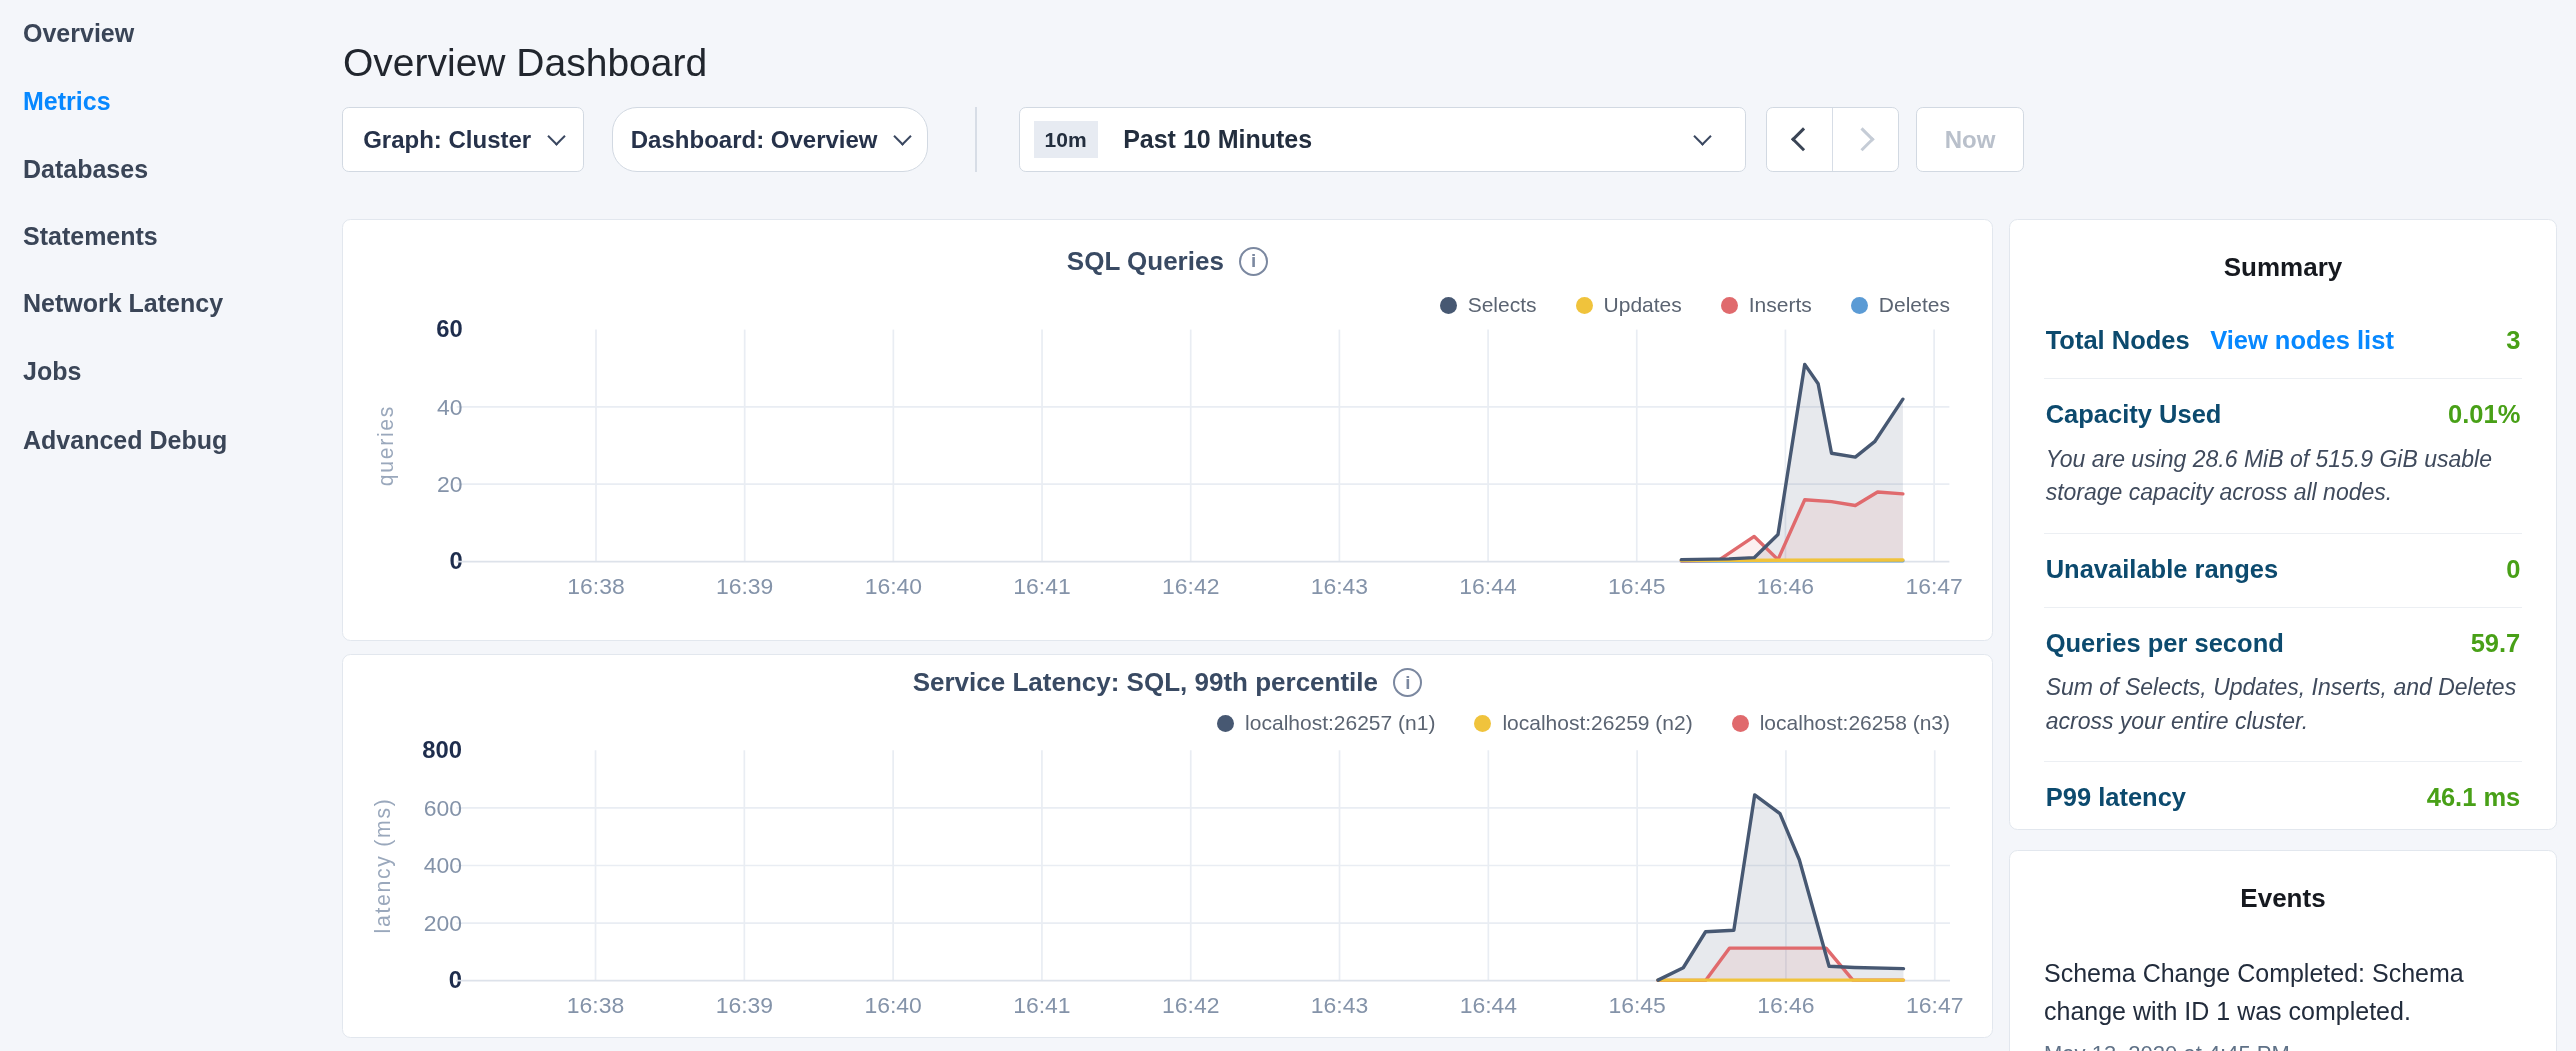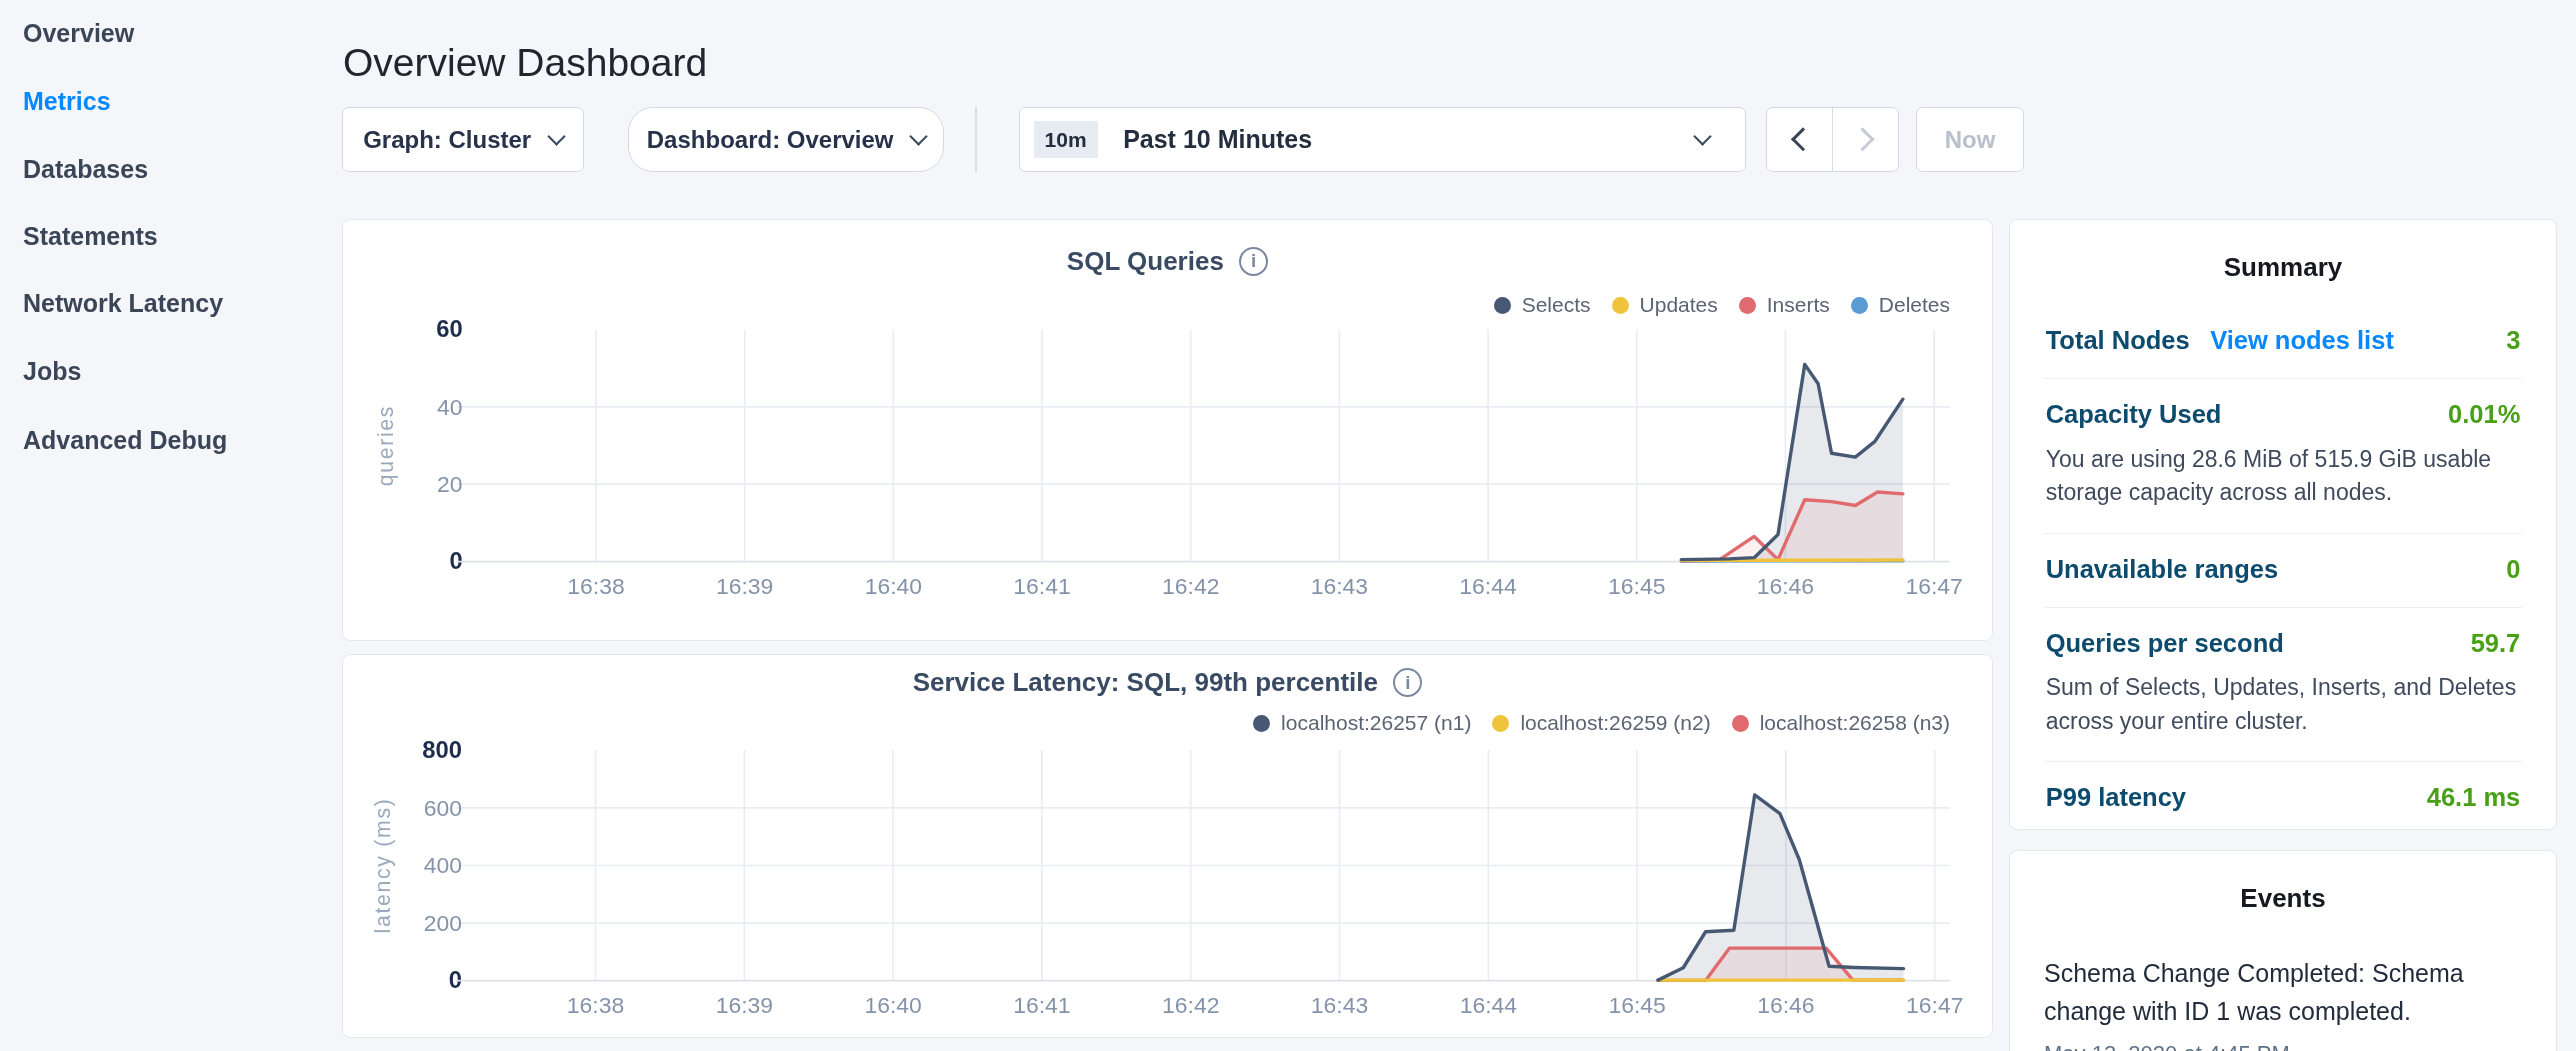--- a/index.html
+++ b/index.html
@@ -51,37 +51,37 @@
     position:absolute;left:0;width:100%;display:flex;align-items:center;justify-content:center;gap:15.3px;
     font-size:26px;font-weight:700;color:#394a63;
   }
   #chart-card-1 .chart-title{top:25.5px;}
   #chart-card-2 .chart-title{top:12px;}
   .info-icon{
     width:29px;height:29px;border:2.6px solid #7b88a0;border-radius:50%;box-sizing:border-box;
     display:inline-flex;align-items:center;justify-content:center;
     font-size:18.7px;font-weight:600;color:#7b88a0;cursor:pointer;flex:none;
   }
-  .legend{position:absolute;right:42px;display:flex;gap:21px;align-items:center;}
+  .legend{position:absolute;right:42px;display:flex;gap:39px;align-items:center;}
   #chart-card-1 .legend{top:73px;}
   #chart-card-2 .legend{top:56px;}
   .legend-item{display:flex;align-items:center;gap:11px;font-size:21px;color:#5b6472;cursor:pointer;}
   .legend-dot{width:17px;height:17px;border-radius:50%;flex:none;}
   .chart-svg{position:absolute;left:0;top:0;}
   
   #summary-card{left:2009px;top:219px;width:548px;height:611px;padding:29px 34px;}
   #events-card{left:2009px;top:850px;width:548px;height:247px;padding:29px 34px;}
   .panel-title{text-align:center;font-size:26px;font-weight:700;color:#16191f;margin:3.4px 0 0;}
   .srow{border-bottom:1.7px solid #eceff3;padding:21px 1.7px 23px;}
   .srow:last-child{border-bottom:none;}
   .srow-line{display:flex;align-items:baseline;}
   .srow-label{font-size:25.5px;font-weight:700;color:#0c4a6e;}
   .srow-link{font-size:25.5px;font-weight:600;color:#0788ff;margin-left:20.4px;cursor:pointer;text-decoration:none;}
   .srow-value{margin-left:auto;font-size:25.5px;font-weight:700;color:#48a017;}
-  .srow-sub{margin-top:13.6px;font-size:23px;color:#3f4a5c;line-height:1.45;}
+  .srow-sub{margin-top:13.6px;font-size:23px;color:#3f4a5c;line-height:1.45;font-style:italic;}
   #summary-card .panel-title{margin-bottom:22px;}
   .event-item{margin-top:41px;}
   .event-text{font-size:25px;color:#222c3c;line-height:1.5;}
   .event-time{margin-top:10.2px;font-size:22px;color:#5f7187;}
 </style>
 </head>
 <body>
 
 <nav class="sidebar">
   <div class="side-item" style="top:14.5px">Overview</div>
@@ -93,21 +93,21 @@
   <div class="side-item" style="top:422px">Advanced Debug</div>
 </nav>
 
 <h1 class="page-title">Overview Dashboard</h1>
 
 <div class="btn" style="left:342px;width:242px;">
   <span>Graph: Cluster</span>
   <span class="chev"></span>
 </div>
 
-<div class="btn" style="left:628px;width:316px;border-radius:25px;">
+<div class="btn" style="left:612px;width:316px;border-radius:25px;">
   <span>Dashboard: Overview</span>
   <span class="chev"></span>
 </div>
 
 <div class="toolbar-divider"></div>
 
 <div class="btn timepicker" style="left:1019px;width:727px;">
   <span class="time-badge">10m</span>
   <span class="time-label">Past 10 Minutes</span>
   <span class="chev"></span>

